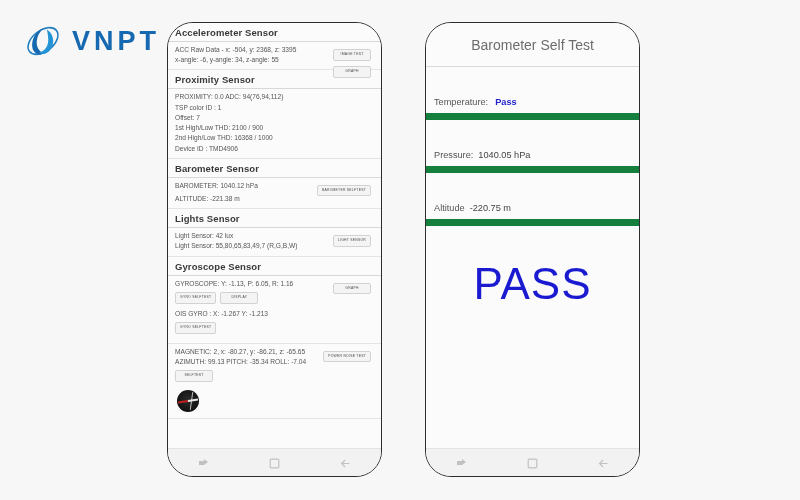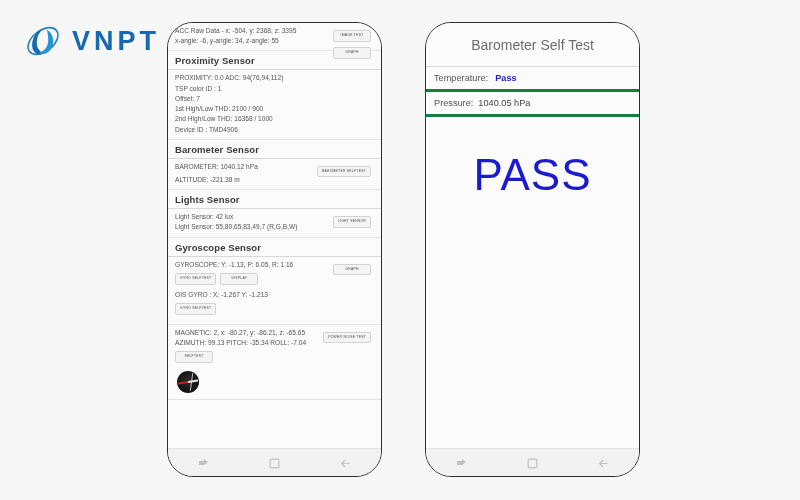--- a/index.html
+++ b/index.html
@@ -81,22 +81,23 @@
 
   
   .bst-title {
     font-size: 14px; color: #6d6d6d; text-align: center;
     padding: 14px 0 13px 0;
     border-bottom: 1px solid #d9d9d9;
   }
   .bst-row {
     font-size: 9.2px; color: #555;
     padding: 6px 8px 6px 8px;
-    border-bottom: 3px solid #15803d;
+    border-bottom: 7px solid #15803d;
     white-space: nowrap;
+    margin-top: 24px;
   }
   .bst-row .lbl { color: #555; }
   .bst-row .val-pass { color: #2222cc; font-weight: bold; margin-left: 7px; }
   .bst-row .val { color: #444; margin-left: 5px; }
   .bst-result {
     text-align: center; color: #1a1ad0;
     font-size: 44px; letter-spacing: 1px;
     padding: 33px 0 0 0;
   }
 </style>
@@ -112,20 +113,21 @@
         <path d="M22 6 C12 9 7 19 9 28 C11 34 17 36 21 33 C15 31 12 24 14 17 C15.5 11.5 19 7.5 22 6 Z" fill="#1669b0"></path>
         <path d="M24 8 C31 12 33 22 28 29 C24.5 34 19 35 16 32 C22 31 26 25 25.5 18 C25.2 13.5 24.6 10 24 8 Z" fill="#2594d6"></path>
       </svg>
     </span>
     <span class="brand-text">VNPT</span>
   </div>
 
   <div class="phone phone-left">
     <div class="screen">
       <div class="sensor-list" id="sensor-list">
+          <div class="sec-head">Accelerometer Sensor</div>
           <div class="sec-body">
             <span class="btn btn-right btn-r1">IMAGE TEST</span>
             <span class="btn btn-right btn-r2">GRAPH</span>
             <div class="line">ACC Raw Data - x: -504, y: 2368, z: 3395</div>
             <div class="line">x-angle: -6, y-angle: 34, z-angle: 55</div>
           </div>
           <div class="sec-head">Proximity Sensor</div>
           <div class="sec-body">
             <div class="line">PROXIMITY: 0.0     ADC: 94(76,94,112)</div>
             <div class="line">TSP color ID : 1</div>
@@ -172,20 +174,21 @@
       </span>
     </div>
   </div>
 
   <div class="phone phone-right">
     <div class="screen">
       <div class="bst-title">Barometer Self Test</div>
       <div id="bst-rows">
           <div class="bst-row"><span class="lbl">Temperature:</span><span class="val-pass">Pass</span></div>
           <div class="bst-row"><span class="lbl">Pressure:</span><span class="val">1040.05 hPa</span></div>
+          <div class="bst-row"><span class="lbl">Altitude</span><span class="val">-220.75 m</span></div>
         </div>
       <div class="bst-result">PASS</div>
     </div>
     <div class="navbar">
       <span class="nav-icon">
         <svg viewBox="0 0 13 13" width="13" height="13">
             <path d="M2 8 L2 4 L7 4 L7 2 L11 5 L7 8 Z" fill="#9a9a9a"></path>
           </svg>
       </span>
       <span class="nav-icon">

